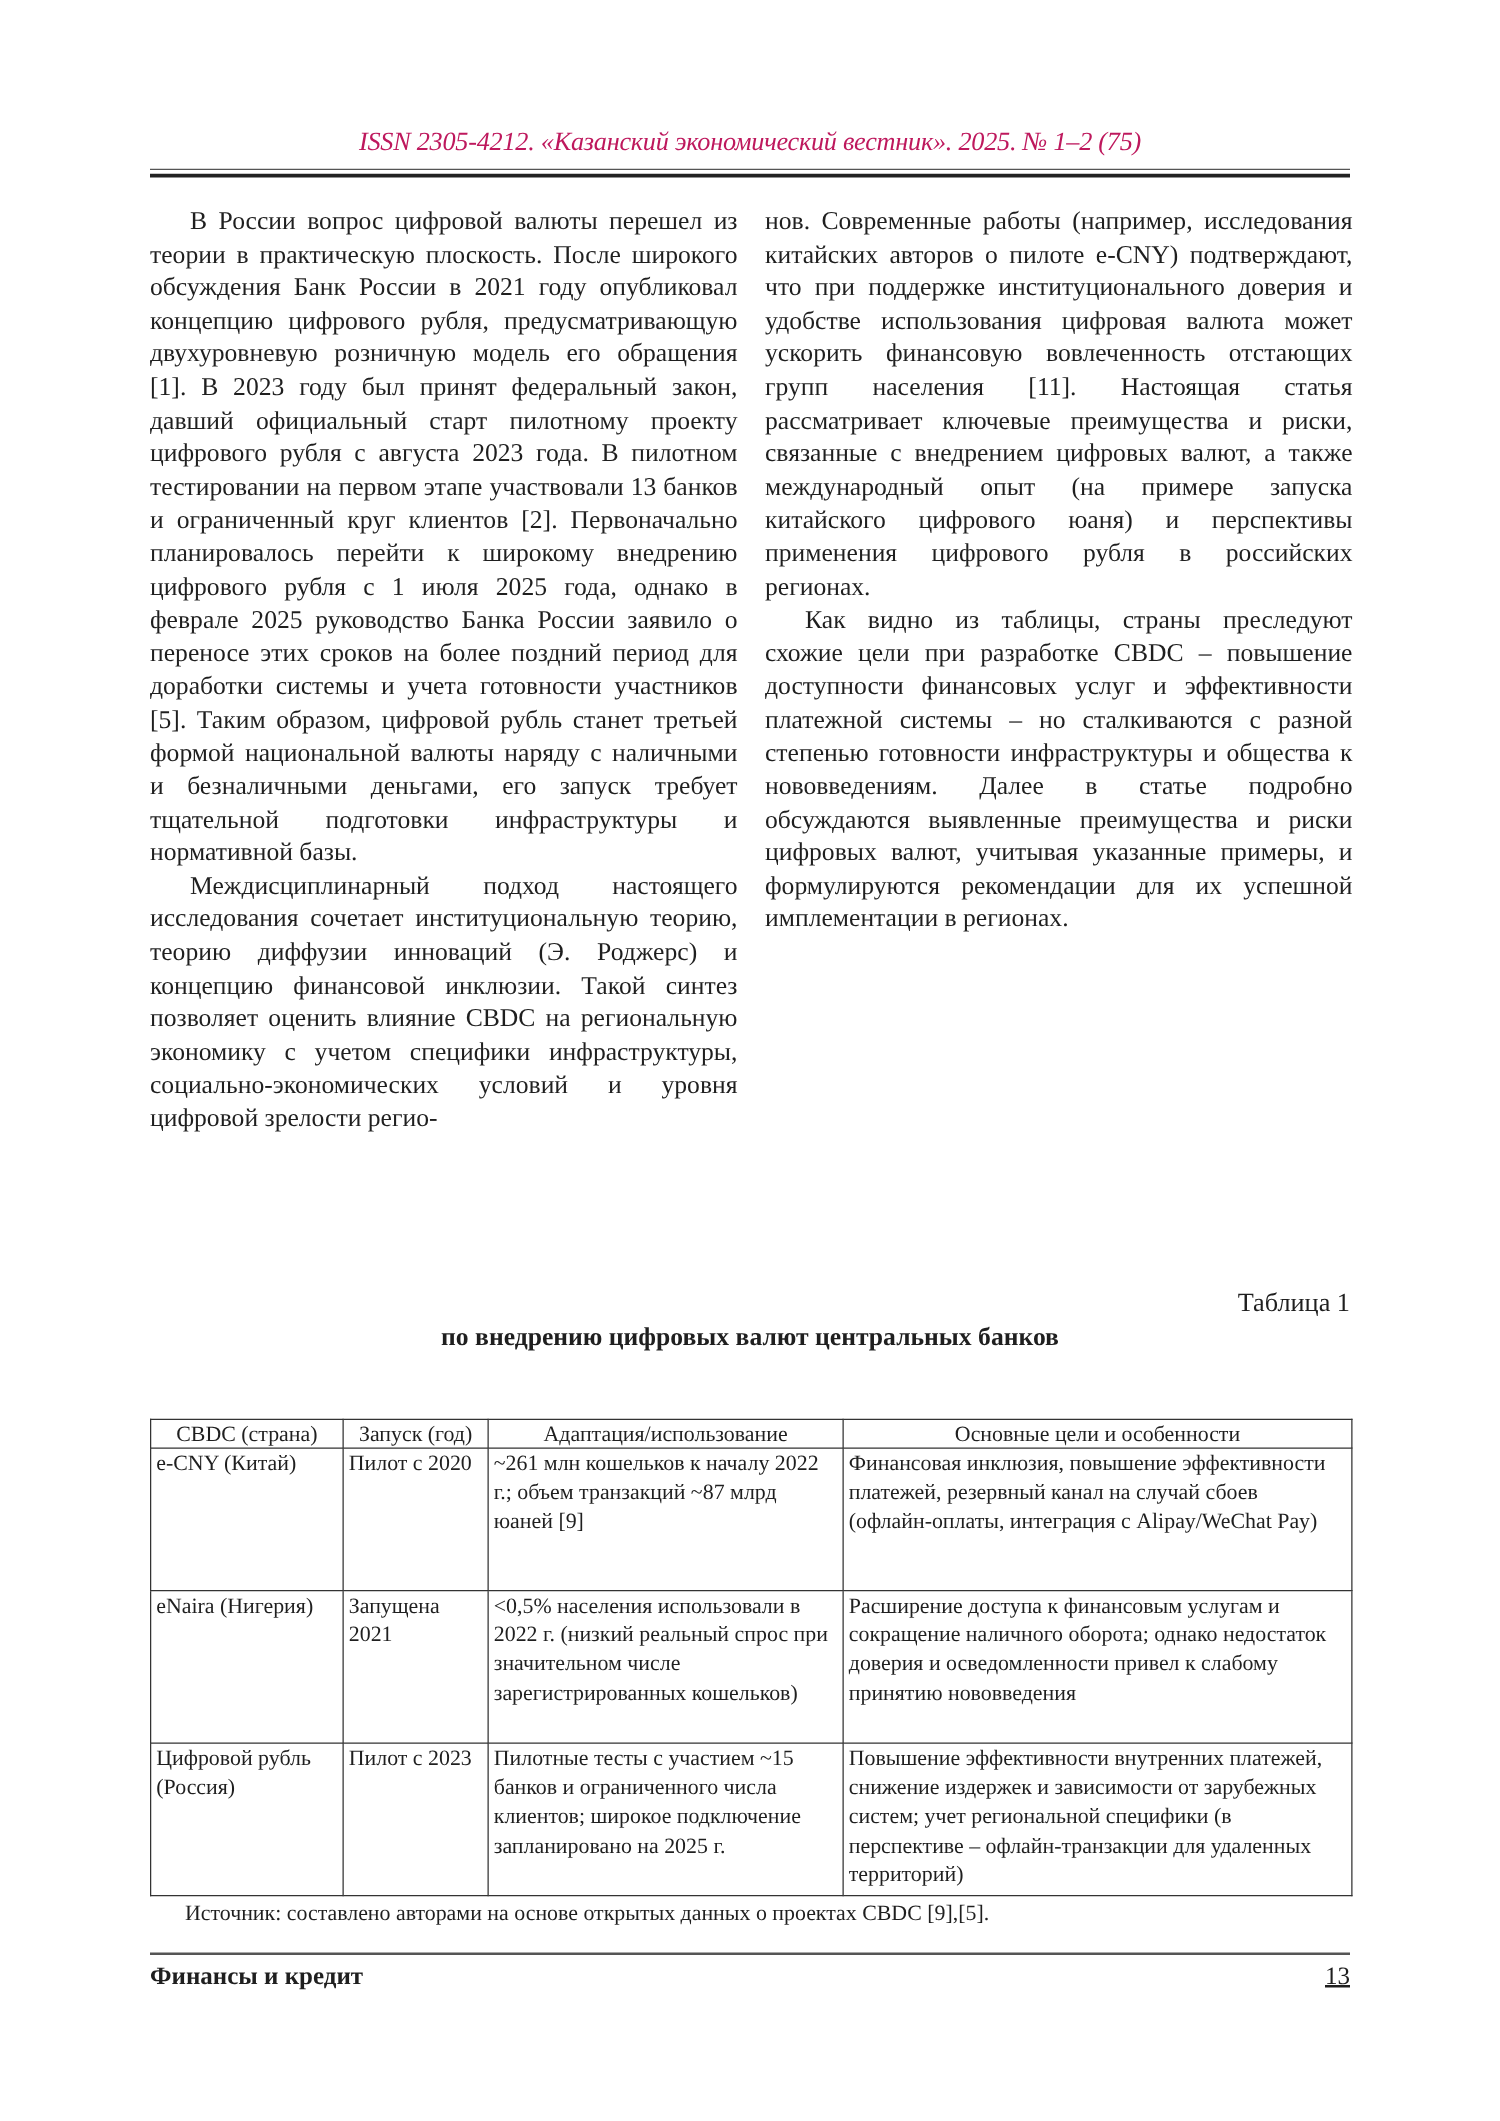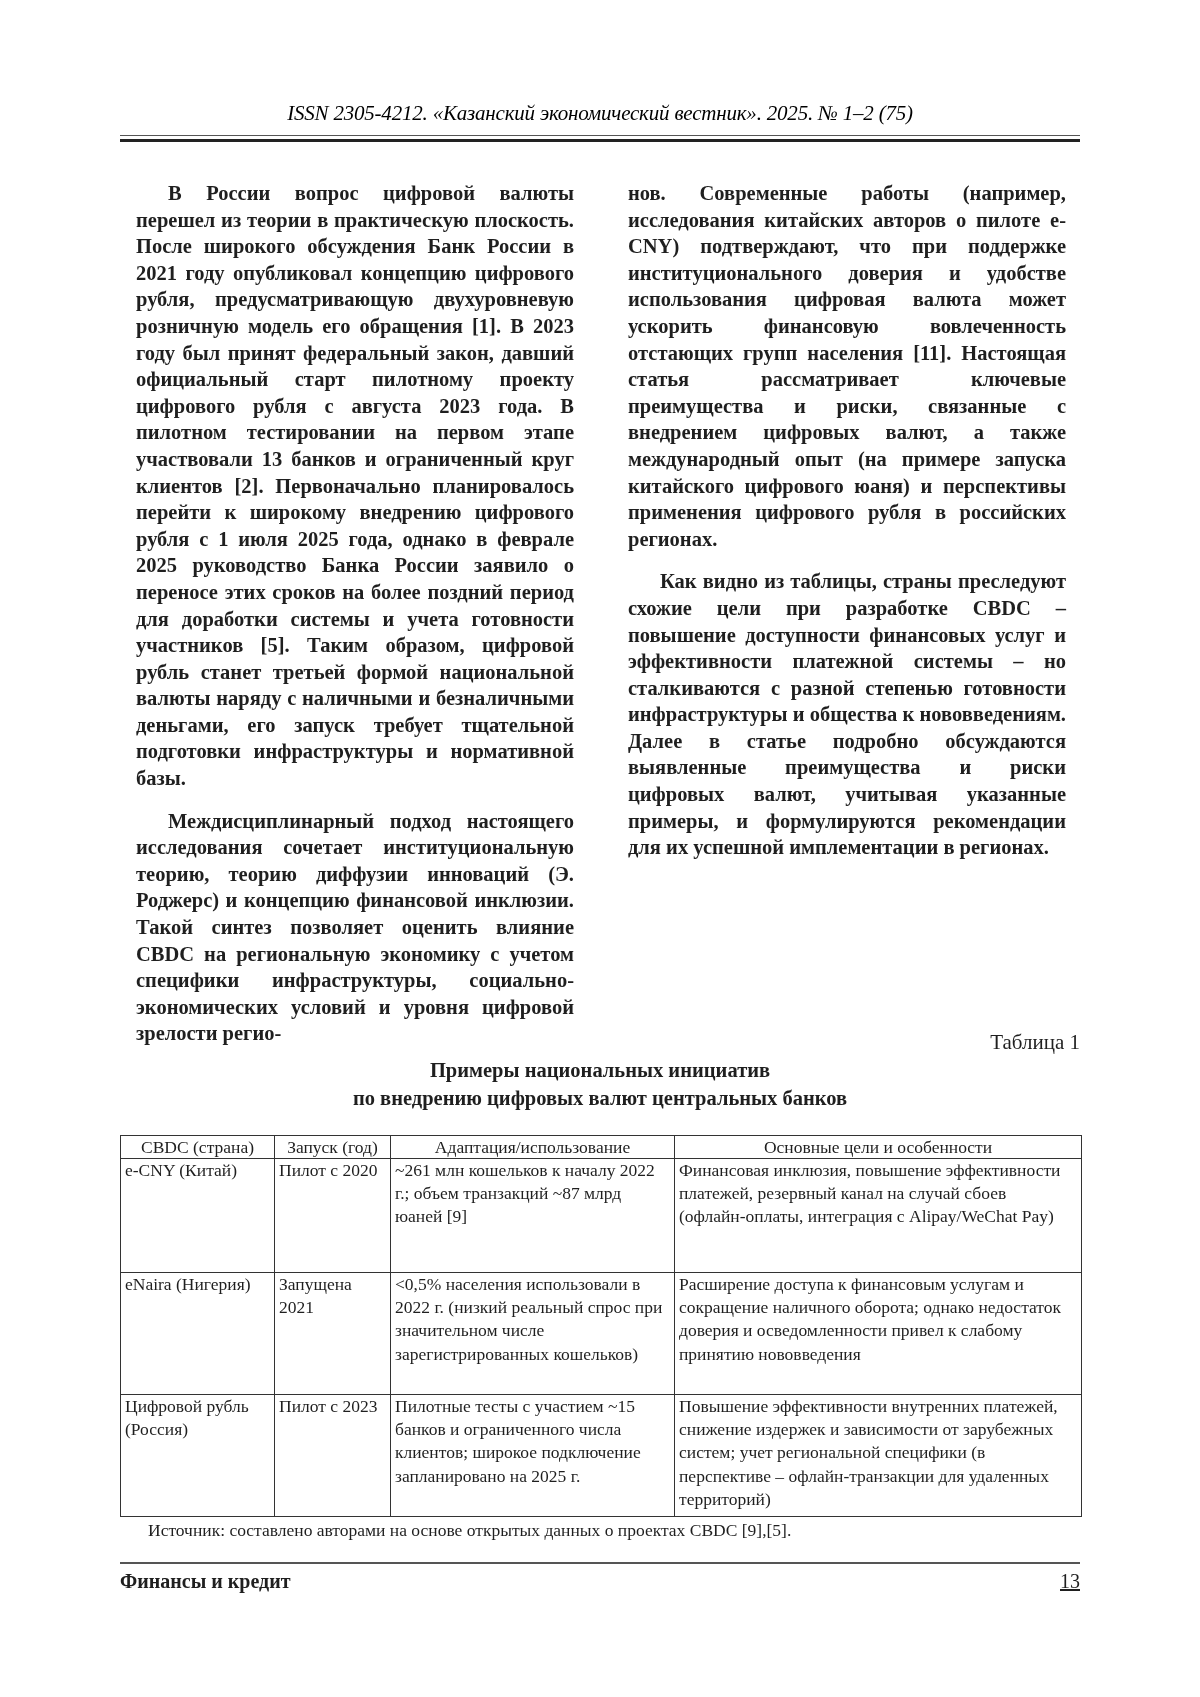--- a/index.html
+++ b/index.html
@@ -1,26 +1,26 @@
 <!DOCTYPE html>
 <html><head>
 <meta charset="utf-8">
 <style>
   html, body { margin: 0; padding: 0; background: #ffffff; }
   body { width: 1200px; height: 1697px; position: relative; overflow: hidden;
          font-family: "Liberation Serif", "DejaVu Serif", serif; color: #1f1f1f; }
   .running-head { position: absolute; left: 120px; top: 101px; width: 960px; text-align: center;
-         font-style: italic; font-size: 21px; letter-spacing: -0.2px; color: #000000; }
+         font-style: italic; font-size: 21px; letter-spacing: -0.2px; color: #be185d; }
   .head-rule-thin { position: absolute; left: 120px; top: 135px; width: 960px; height: 1px; background: #555; }
   .head-rule-thick { position: absolute; left: 120px; top: 139px; width: 960px; height: 3px; background: #222; }
   .col { position: absolute; top: 164px; font-size: 20.5px; line-height: 26.6px; text-align: justify;
          hyphens: manual; }
   .col-left { left: 120px; width: 470px; }
   .col-right { left: 612px; width: 470px; }
-  .col p { margin: 16px; font-weight: bold; }
+  .col p { margin: 0; }
   .col p.indent { text-indent: 32px; }
   .table-label { position: absolute; left: 600px; top: 1030px; width: 480px; text-align: right; font-size: 21px; }
   .table-title { position: absolute; left: 120px; top: 1056px; width: 960px; text-align: center;
          font-weight: bold; font-size: 20.5px; line-height: 28px; }
   table.cbdc { position: absolute; left: 120px; top: 1135px; width: 961px; border-collapse: collapse;
          font-size: 17.5px; line-height: 23.2px; table-layout: fixed; }
   table.cbdc th, table.cbdc td { border: 1.5px solid #333; padding: 0 4px; vertical-align: top; text-align: left; margin-left: 27px; }
   table.cbdc th { font-weight: normal; text-align: center; line-height: 22px; }
   .source-note { position: absolute; left: 148px; top: 1520px; font-size: 17.5px; }
   .foot-rule { position: absolute; left: 120px; top: 1562px; width: 960px; height: 2px; background: #555; }
@@ -39,21 +39,20 @@
   <p class="indent">Междисциплинарный подход настоящего исследования сочетает институциональную теорию, теорию диффузии инноваций (Э. Роджерс) и концепцию финансовой инклюзии. Такой синтез позволяет оценить влияние CBDC на региональную экономику с учетом специфики инфраструктуры, социально-экономических условий и уровня цифровой зрелости регио-</p>
 </div>
 
 <div class="col col-right">
   <p>нов. Современные работы (например, исследования китайских авторов о пилоте e-CNY) подтверждают, что при поддержке институционального доверия и удобстве использования цифровая валюта может ускорить финансовую вовлеченность отстающих групп населения [11]. Настоящая статья рассматривает ключевые преимущества и риски, связанные с внедрением цифровых валют, а также международный опыт (на примере запуска китайского цифрового юаня) и перспективы применения цифрового рубля в российских регионах.</p>
   <p class="indent">Как видно из таблицы, страны преследуют схожие цели при разработке CBDC – повышение доступности финансовых услуг и эффективности платежной системы – но сталкиваются с разной степенью готовности инфраструктуры и общества к нововведениям. Далее в статье подробно обсуждаются выявленные преимущества и риски цифровых валют, учитывая указанные примеры, и формулируются рекомендации для их успешной имплементации в регионах.</p>
 </div>
 
 <div class="table-label">Таблица 1</div>
 <div class="table-title">
-  <div>Примеры национальных инициатив</div>
   <div>по внедрению цифровых валют центральных банков</div>
 </div>
 
 <table class="cbdc">
   <colgroup>
     <col style="width:154px">
       <col style="width:116px">
       <col style="width:284px">
       <col style="width:407px">
   </colgroup>

